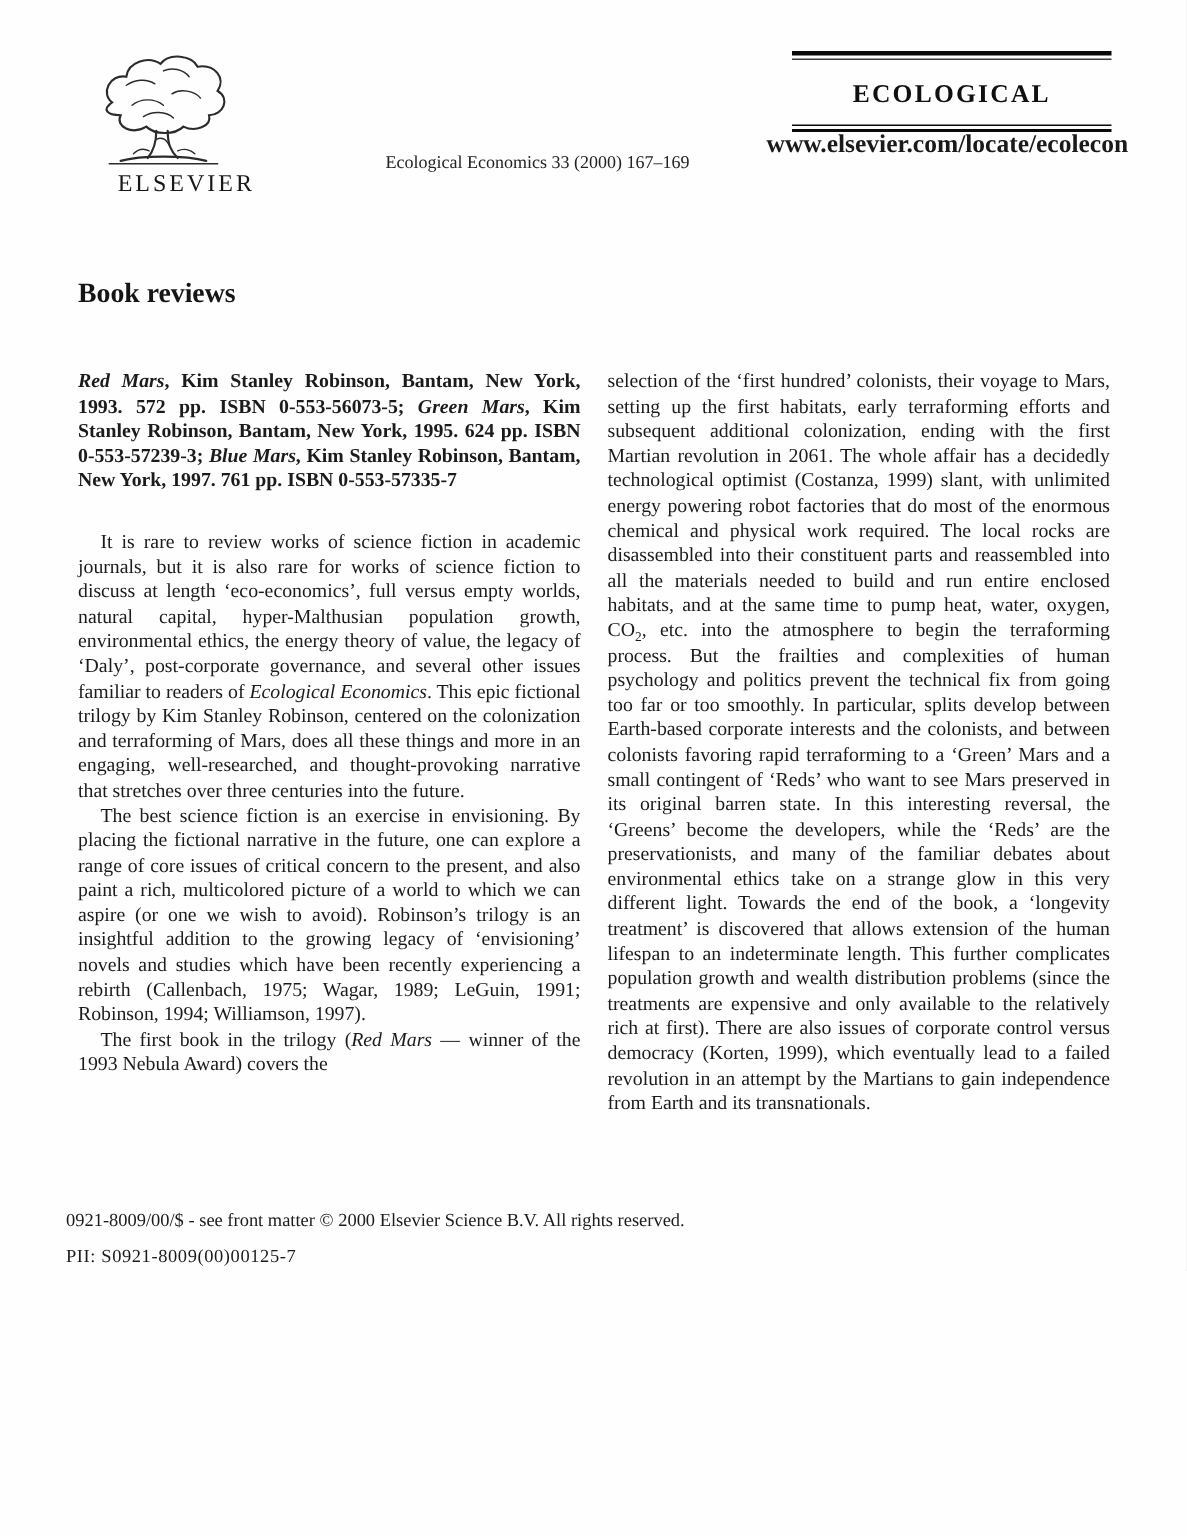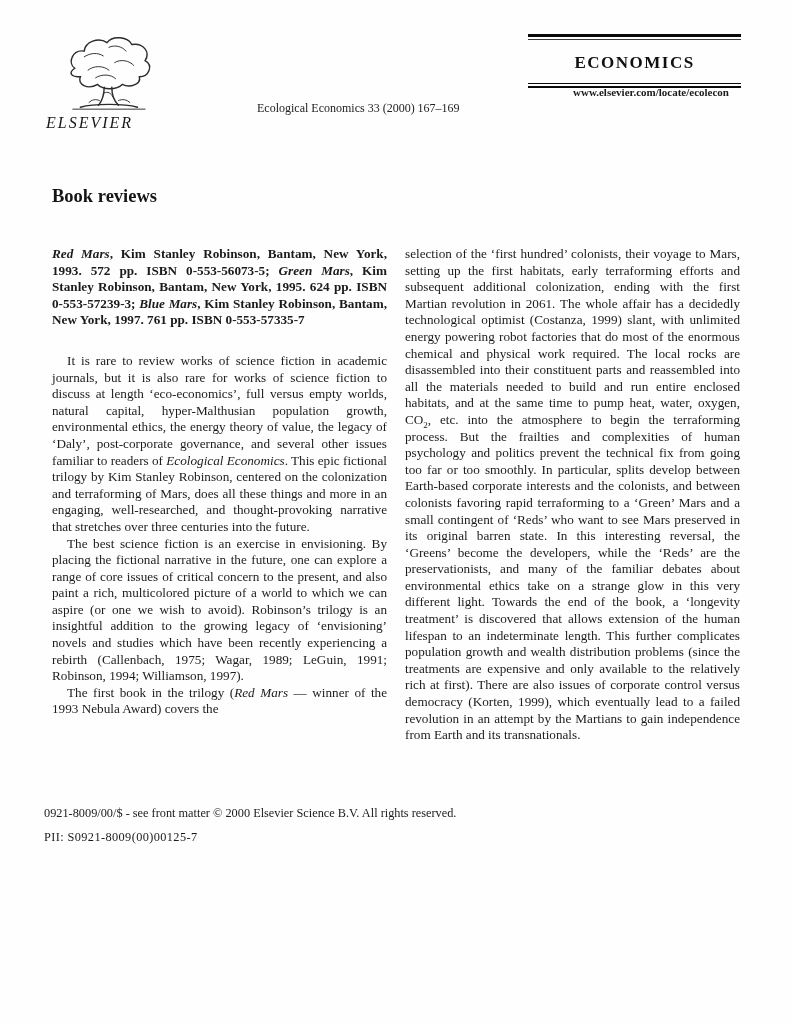--- a/index.html
+++ b/index.html
@@ -14,22 +14,21 @@
     background: #fefefe;
     color: #1b1b1b;
     overflow: hidden;
   }
 
   
   .logo-block {
     position: absolute;
     left: 46px; top: 34px;
     width: 124px;
-    text-align: left;
-    font-style: italic;
+    text-align: right;
   }
   .logo-block svg { display: block; margin: 0 auto; }
   .publisher-name {
     margin-top: 2px;
     font-size: 16px;
     letter-spacing: 2px;
     color: #181818;
   }
 
   .journal-citation {
@@ -62,22 +61,22 @@
   .rule-bottom {
     margin-top: 10px;
     height: 5px;
     border-top: 1px solid #0a0a0a;
     border-bottom: 2.5px solid #0a0a0a;
   }
   .website-url {
     position: absolute;
     right: 0; top: 86px;
     width: 280px;
-    text-align: center;
-    font-size: 11px;
+    text-align: left;
+    font-size: 17px;
     font-weight: bold;
     color: #1a1a1a;
     white-space: nowrap;
   }
 
   
   .page-title {
     position: absolute;
     left: 52px; top: 186px;
     width: 588px;
@@ -150,21 +149,21 @@
       </svg>
     </span>
     <div class="publisher-name">ELSEVIER</div>
   </div>
 
   <div class="journal-citation">Ecological Economics 33 (2000) 167–169</div>
 
   <div class="journal-block">
     <div class="rule-top"></div>
     <div class="journal-title">
-      <div>ECONOMICS</div>
+      <div>ECOLOGICAL</div>
     </div>
     <div class="rule-bottom"></div>
   </div>
   <div class="website-url">www.elsevier.com/locate/ecolecon</div>
 
   <h1 class="page-title">Book reviews</h1>
 
   <div class="columns">
     <div class="col">
       <p class="body-text book-citation"><span class="seg-bi">Red Mars</span><span class="seg-b">, Kim Stanley Robinson, Bantam, New York, 1993. 572 pp. ISBN 0-553-56073-5; </span><span class="seg-bi">Green Mars</span><span class="seg-b">, Kim Stanley Robinson, Bantam, New York, 1995. 624 pp. ISBN 0-553-57239-3; </span><span class="seg-bi">Blue Mars</span><span class="seg-b">, Kim Stanley Robinson, Bantam, New York, 1997. 761 pp. ISBN 0-553-57335-7</span></p>

